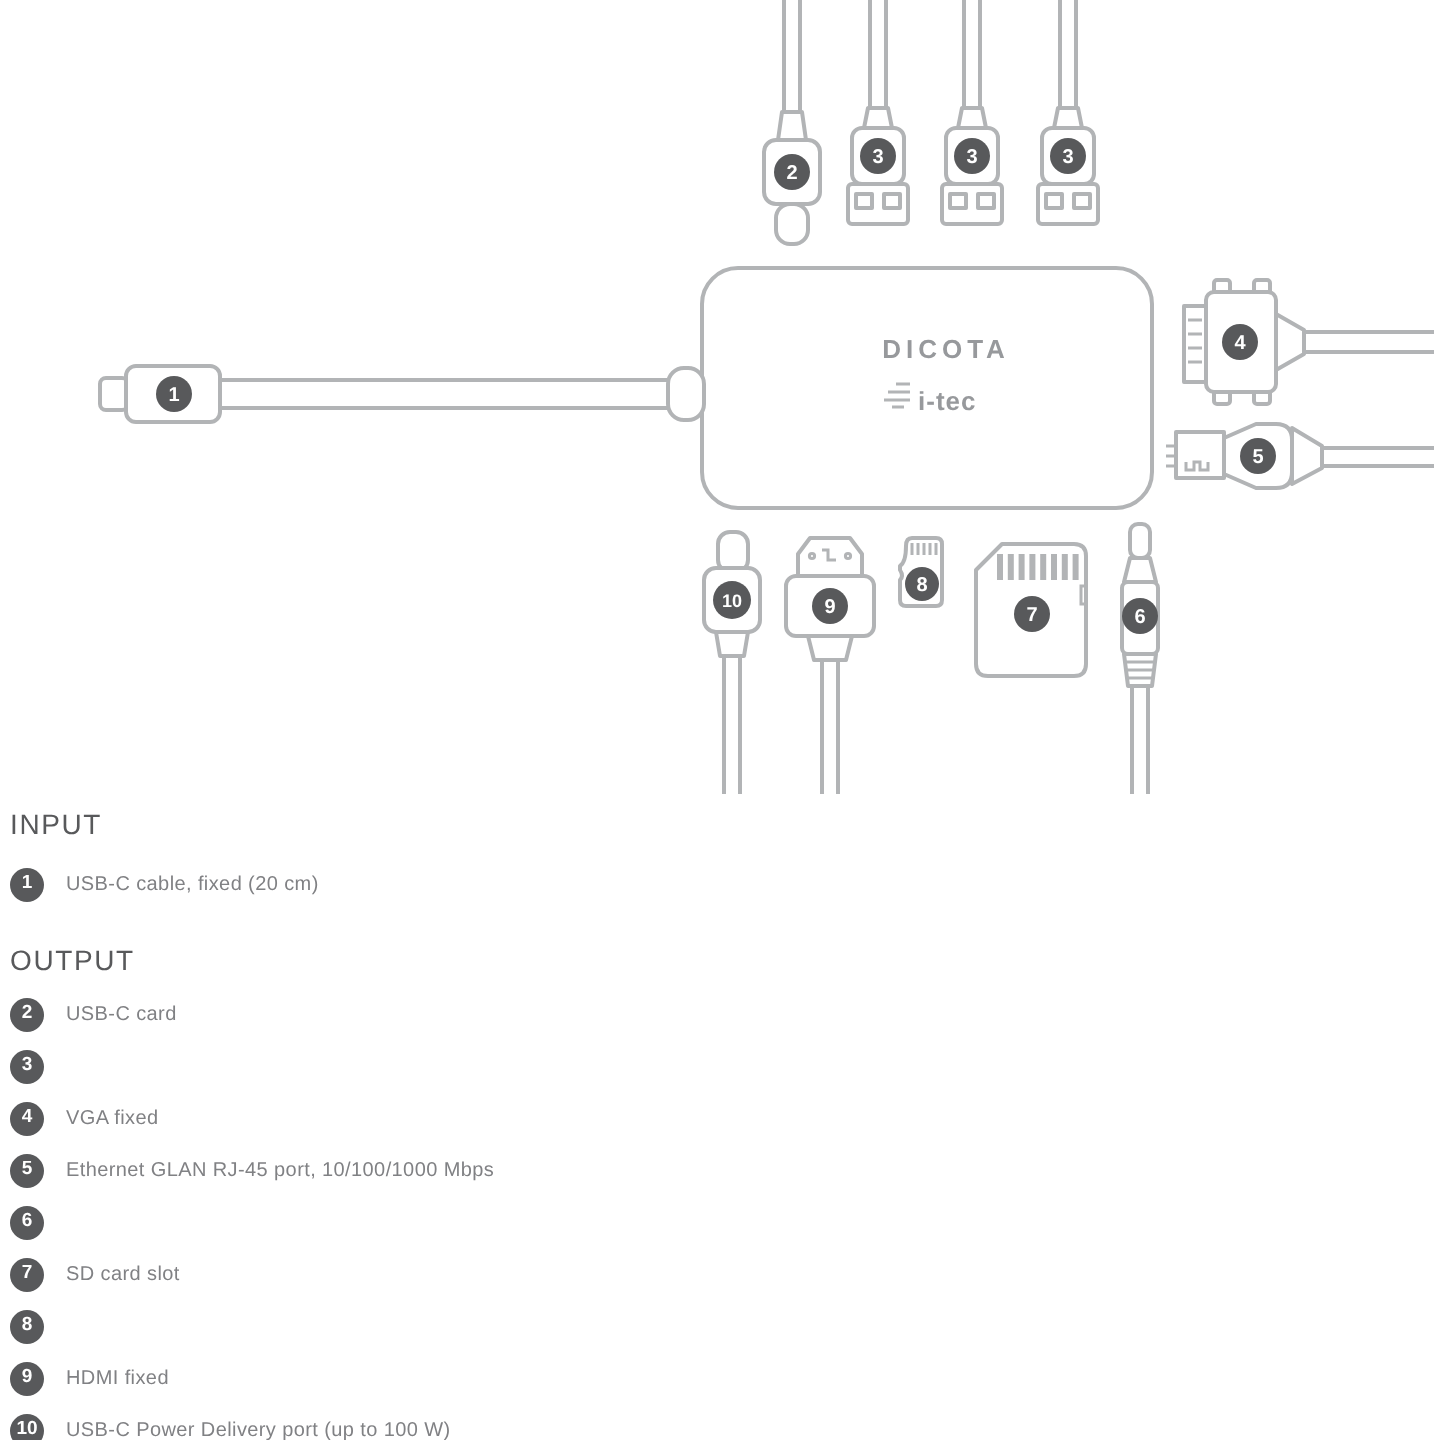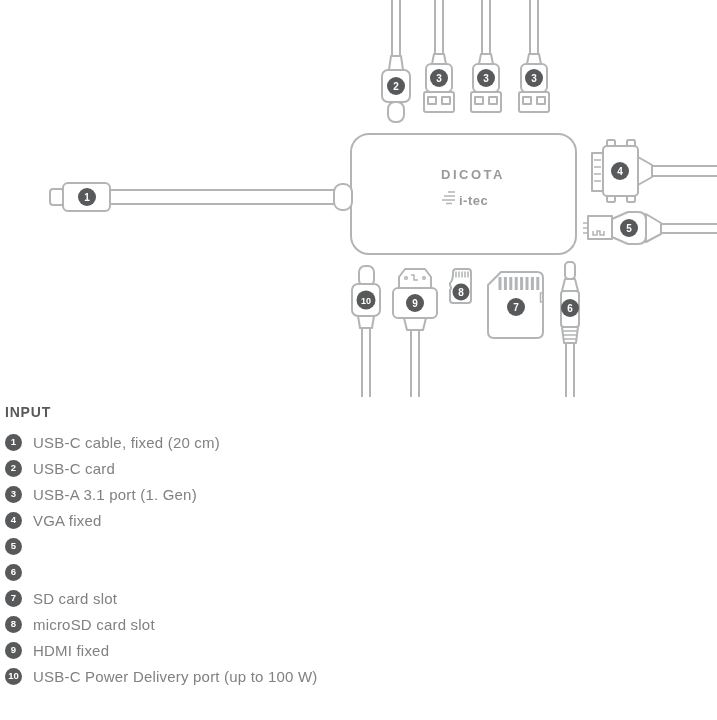--- a/index.html
+++ b/index.html
@@ -19,26 +19,26 @@
   svg .line{fill:none;stroke:var(--outline);stroke-width:2;stroke-linecap:butt;}
   svg .thin{fill:none;stroke:var(--outline);stroke-width:1.5;}
   svg .pinbar{fill:none;stroke:var(--outline);stroke-width:3;}
   svg .badge-circle{fill:var(--badge);stroke:none;}
   svg .badge-num{fill:#fff;font-family:"Liberation Sans",sans-serif;font-size:10px;font-weight:bold;text-anchor:middle;}
   svg .badge-num.small{font-size:9px;}
   svg .brand-text{fill:var(--logo);font-family:"Liberation Sans",sans-serif;font-size:13px;font-weight:bold;letter-spacing:2.5px;text-anchor:middle;}
   svg .itec-text{fill:var(--logo);font-family:"Liberation Sans",sans-serif;font-size:13px;font-weight:600;letter-spacing:0.5px;}
   
   .legend{position:absolute;left:5px;top:404px;width:705px;}
-  .legend-heading{font-size:14px;font-weight:bold;color:var(--heading);letter-spacing:0.8px;margin:0 0 9px 0;}
+  .legend-heading{font-size:14px;font-weight:normal;color:var(--heading);letter-spacing:0.8px;margin:0 0 9px 0;}
   .legend-heading.output{margin-top:17px;margin-bottom:6px;}
   .legend-row{display:flex;align-items:center;height:26px;}
   .legend-badge{flex:0 0 17px;width:17px;height:17px;border-radius:50%;background:var(--badge);
     color:#fff;font-size:9.5px;font-weight:bold;display:flex;align-items:center;justify-content:center;line-height:1;}
-  .legend-label{margin-left:11px;font-size:15px;color:var(--item);letter-spacing:0.2px;}
+  .legend-label{margin-left:11px;font-size:10px;color:var(--item);letter-spacing:0.2px;}
 </style>
 </head>
 <body>
 
 <div class="canvas">
 
   <svg width="717" height="400" viewBox="0 0 717 400">
 
     <g>
       <rect class="shape" x="351" y="134" width="225" height="120" rx="18"></rect>
@@ -198,53 +198,53 @@
   
   <div class="legend">
     <div class="legend-heading">INPUT</div>
     <div>
 
         <div class="legend-row">
           <div class="legend-badge">1</div>
           <div class="legend-label">USB-C cable, fixed (20 cm)</div>
         </div>
       </div>
+    <div class="legend-heading output">OUTPUT</div>
     <div>
 
         <div class="legend-row">
           <div class="legend-badge">2</div>
           <div class="legend-label">USB-C card</div>
         </div>
 
         <div class="legend-row">
           <div class="legend-badge">3</div>
-          <div class="legend-label">USB-A 3.1 port (1. Gen)</div>
         </div>
 
         <div class="legend-row">
           <div class="legend-badge">4</div>
           <div class="legend-label">VGA fixed</div>
         </div>
 
         <div class="legend-row">
           <div class="legend-badge">5</div>
+          <div class="legend-label">Ethernet GLAN RJ-45 port, 10/100/1000 Mbps</div>
         </div>
 
         <div class="legend-row">
           <div class="legend-badge">6</div>
         </div>
 
         <div class="legend-row">
           <div class="legend-badge">7</div>
           <div class="legend-label">SD card slot</div>
         </div>
 
         <div class="legend-row">
           <div class="legend-badge">8</div>
-          <div class="legend-label">microSD card slot</div>
         </div>
 
         <div class="legend-row">
           <div class="legend-badge">9</div>
           <div class="legend-label">HDMI fixed</div>
         </div>
 
         <div class="legend-row">
           <div class="legend-badge">10</div>
           <div class="legend-label">USB-C Power Delivery port (up to 100 W)</div>

